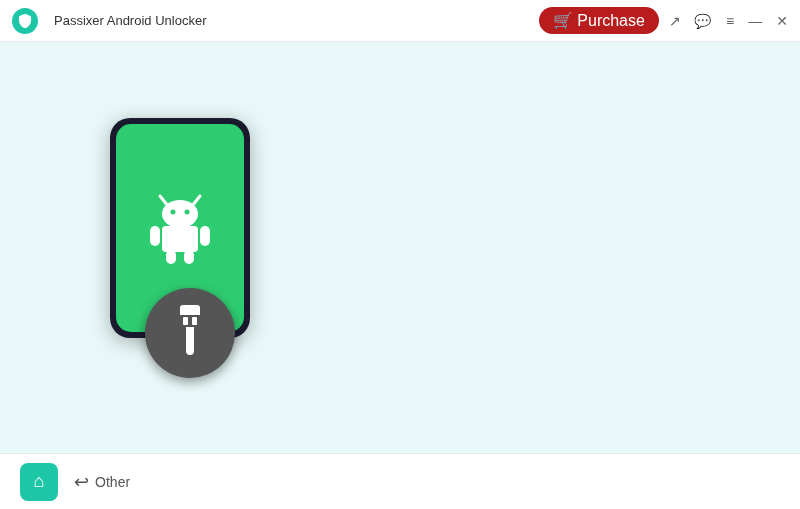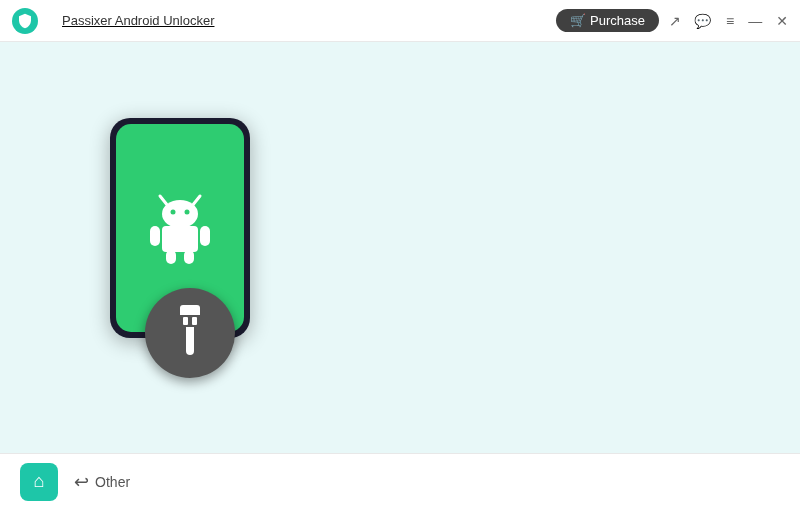--- a/index.html
+++ b/index.html
@@ -18,22 +18,21 @@
       align-items: center;
       justify-content: space-between;
       background: #ffffff;
       height: 42px;
       padding: 0 12px;
       border-bottom: 1px solid #e8e8e8;
     }
     .title-bar-left {
       display: flex;
       align-items: center;
-      gap: 24px;
-      text-decoration: underline;
+      gap: 16px;
     }
     .app-icon-circle {
       width: 26px;
       height: 26px;
       background: #1ec6a8;
       border-radius: 50%;
       display: flex;
       align-items: center;
       justify-content: center;
     }
@@ -41,26 +40,26 @@
       font-size: 13px;
       font-weight: 500;
       color: #333;
     }
     .title-bar-right {
       display: flex;
       align-items: center;
       gap: 10px;
     }
     .purchase-btn {
-      background: #404040;
+      background: #b91c1c;
       color: white;
       border: none;
       border-radius: 14px;
       padding: 4px 14px;
-      font-size: 13px;
+      font-size: 16px;
       cursor: pointer;
       display: flex;
       align-items: center;
       gap: 5px;
     }
     .window-controls {
       display: flex;
       align-items: center;
       gap: 14px;
     }

